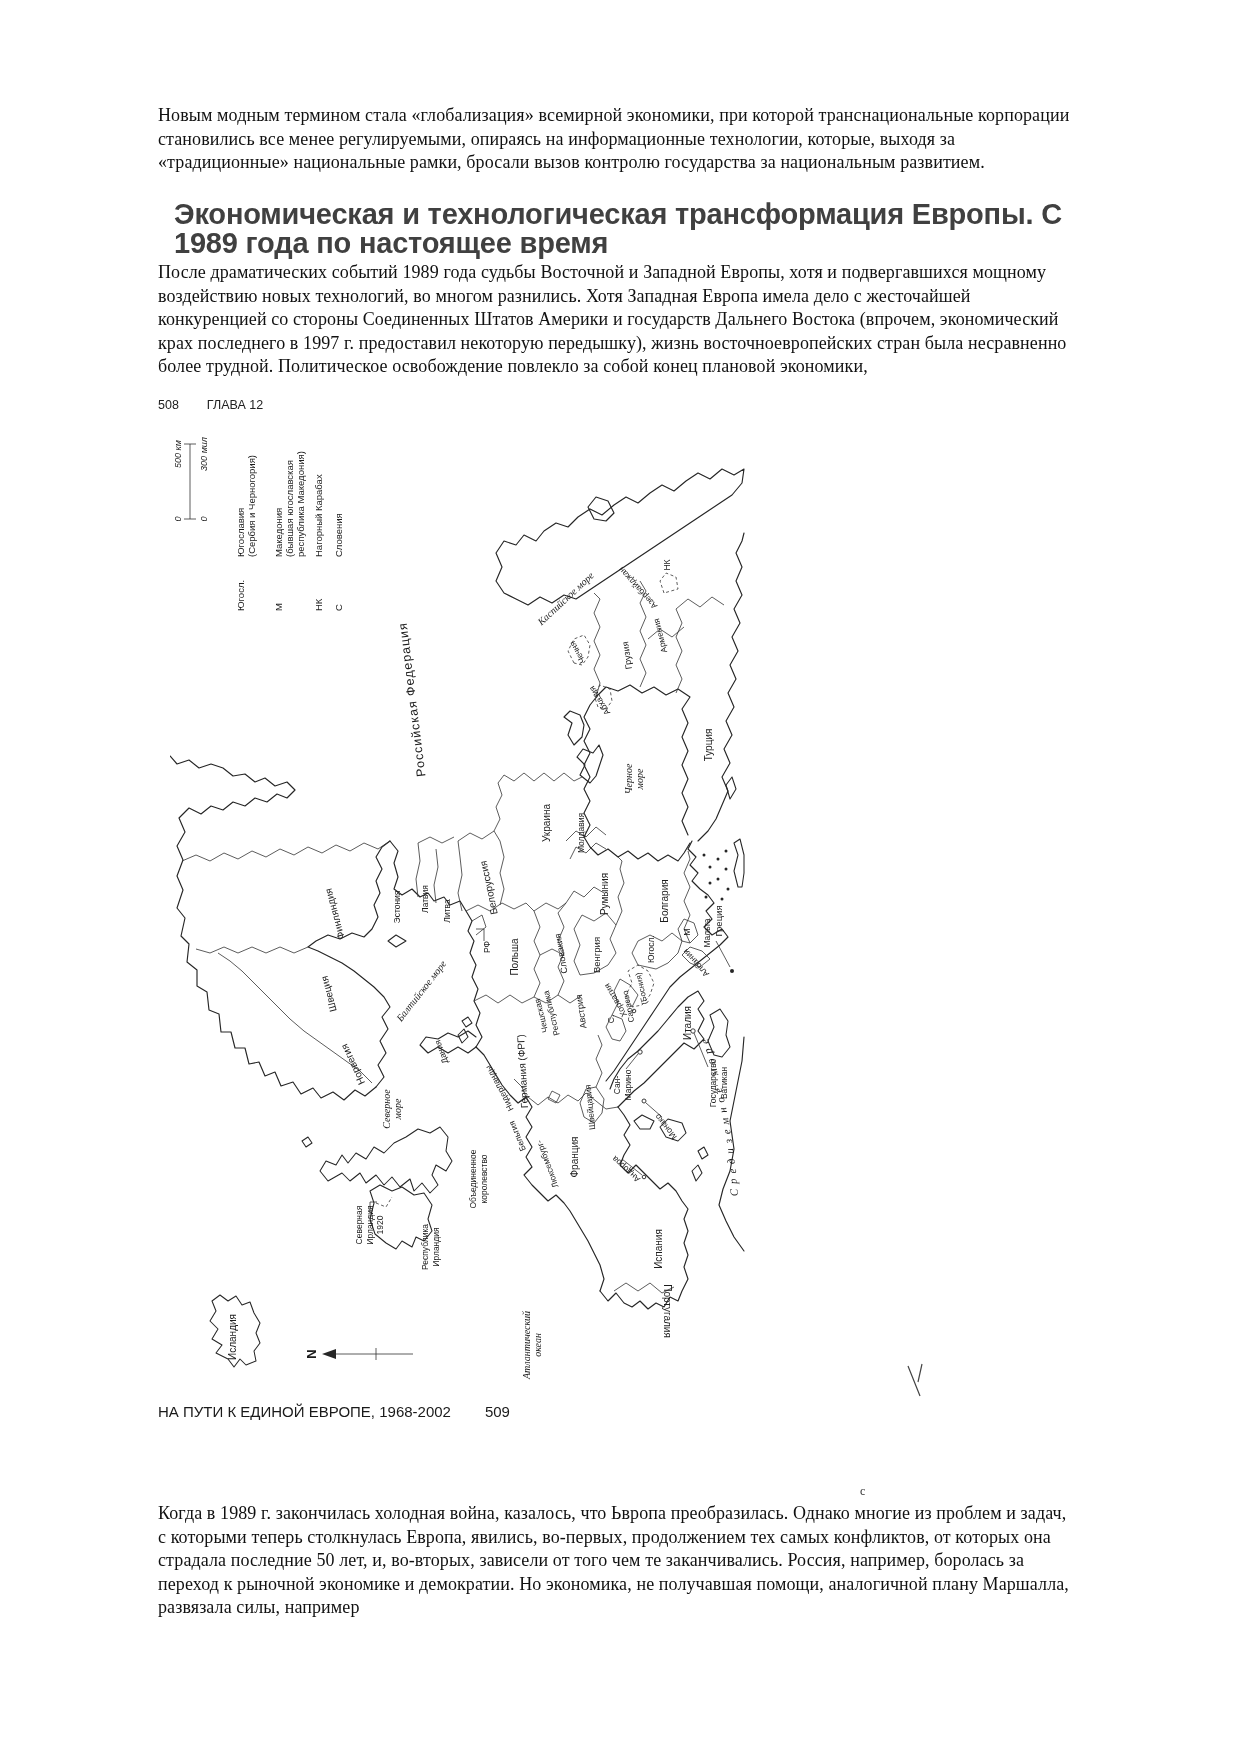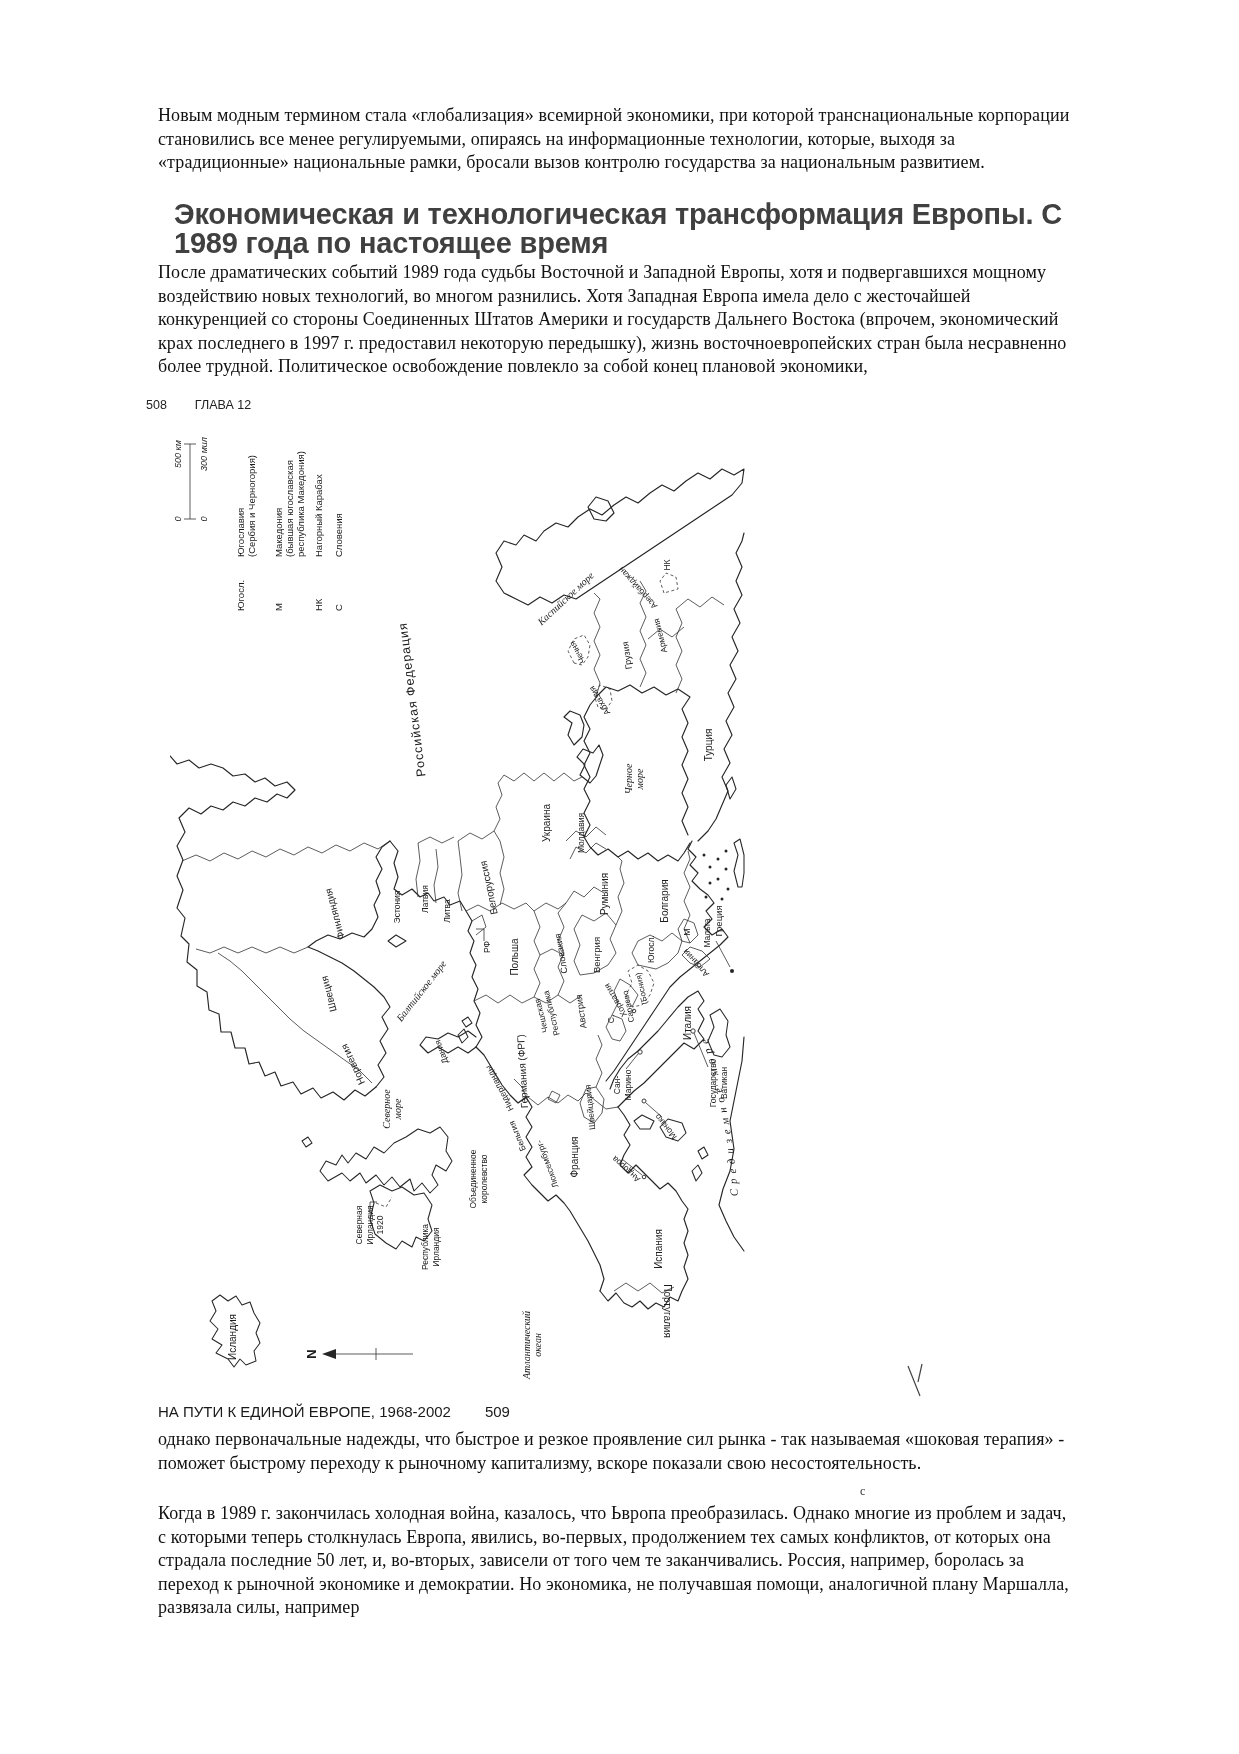--- a/index.html
+++ b/index.html
@@ -3,21 +3,21 @@
 <meta charset="utf-8">
 <style>
   html,body{margin:0;padding:0;background:#ffffff;}
   .page{position:relative;width:1239px;height:1754px;background:#fff;overflow:hidden;
         font-family:"Liberation Serif",serif;color:#111;}
   .para{position:absolute;left:158px;width:915px;font-size:18px;line-height:23.5px;
         letter-spacing:.1px;}
   .heading{position:absolute;left:174px;width:920px;
         font-family:"Liberation Sans",sans-serif;font-weight:bold;
         font-size:29px;line-height:28.5px;letter-spacing:-.2px;color:#404040;}
-  .cap{position:absolute;left:146px;font-family:"Liberation Sans",sans-serif;
+  .cap{position:absolute;left:158px;font-family:"Liberation Sans",sans-serif;
         font-size:12.5px;color:#222;}
   .cap .gap{display:inline-block;width:28px;}
   .bcap{position:absolute;left:158px;font-family:"Liberation Sans",sans-serif;
         font-size:15px;color:#1a1a1a;}
   .bcap .gap{display:inline-block;width:34px;}
   .stray{position:absolute;font-size:12px;color:#333;}
   .mapwrap{position:absolute;left:170px;top:424px;width:575px;height:975px;}
   
   .coast{fill:none;stroke:#262626;stroke-width:1.15;stroke-linejoin:round;stroke-linecap:round;}
   .isle{fill:none;stroke:#262626;stroke-width:1.05;stroke-linejoin:round;}
@@ -276,19 +276,18 @@
   </div>
 
   <div class="bcap" style="top:1403px">
     <span>НА ПУТИ К ЕДИНОЙ ЕВРОПЕ, 1968-2002</span><span class="gap"></span><span>509</span>
   </div>
 
   <svg width="40" height="40" style="position:absolute;left:898px;top:1362px">
     <path d="M10,4 L22,34 M24,2 L20,20" fill="none" stroke="#444" stroke-width="1.2"></path>
   </svg>
 
-  <div class="para" style="top:1428px">однако первоначальные надежды, что быстрое и резкое проявление сил рынка - так называемая «шоковая терапия» - поможет быстрому переходу к рыночному капитализму, вскоре показали свою несостоятельность.</div>
 
   <div class="stray" style="left:860px;top:1484px">с</div>
 
   <div class="para" style="top:1502px">Когда в 1989 г. закончилась холодная война, казалось, что Ьвропа преобразилась. Однако многие из проблем и задач, с которыми теперь столкнулась Европа, явились, во-первых, продолжением тех самых конфликтов, от которых она страдала последние 50 лет, и, во-вторых, зависели от того чем те заканчивались. Россия, например, боролась за переход к рыночной экономике и демократии. Но экономика, не получавшая помощи, аналогичной плану Маршалла, развязала силы, например</div>
 
 </div>
 
 </body></html>

